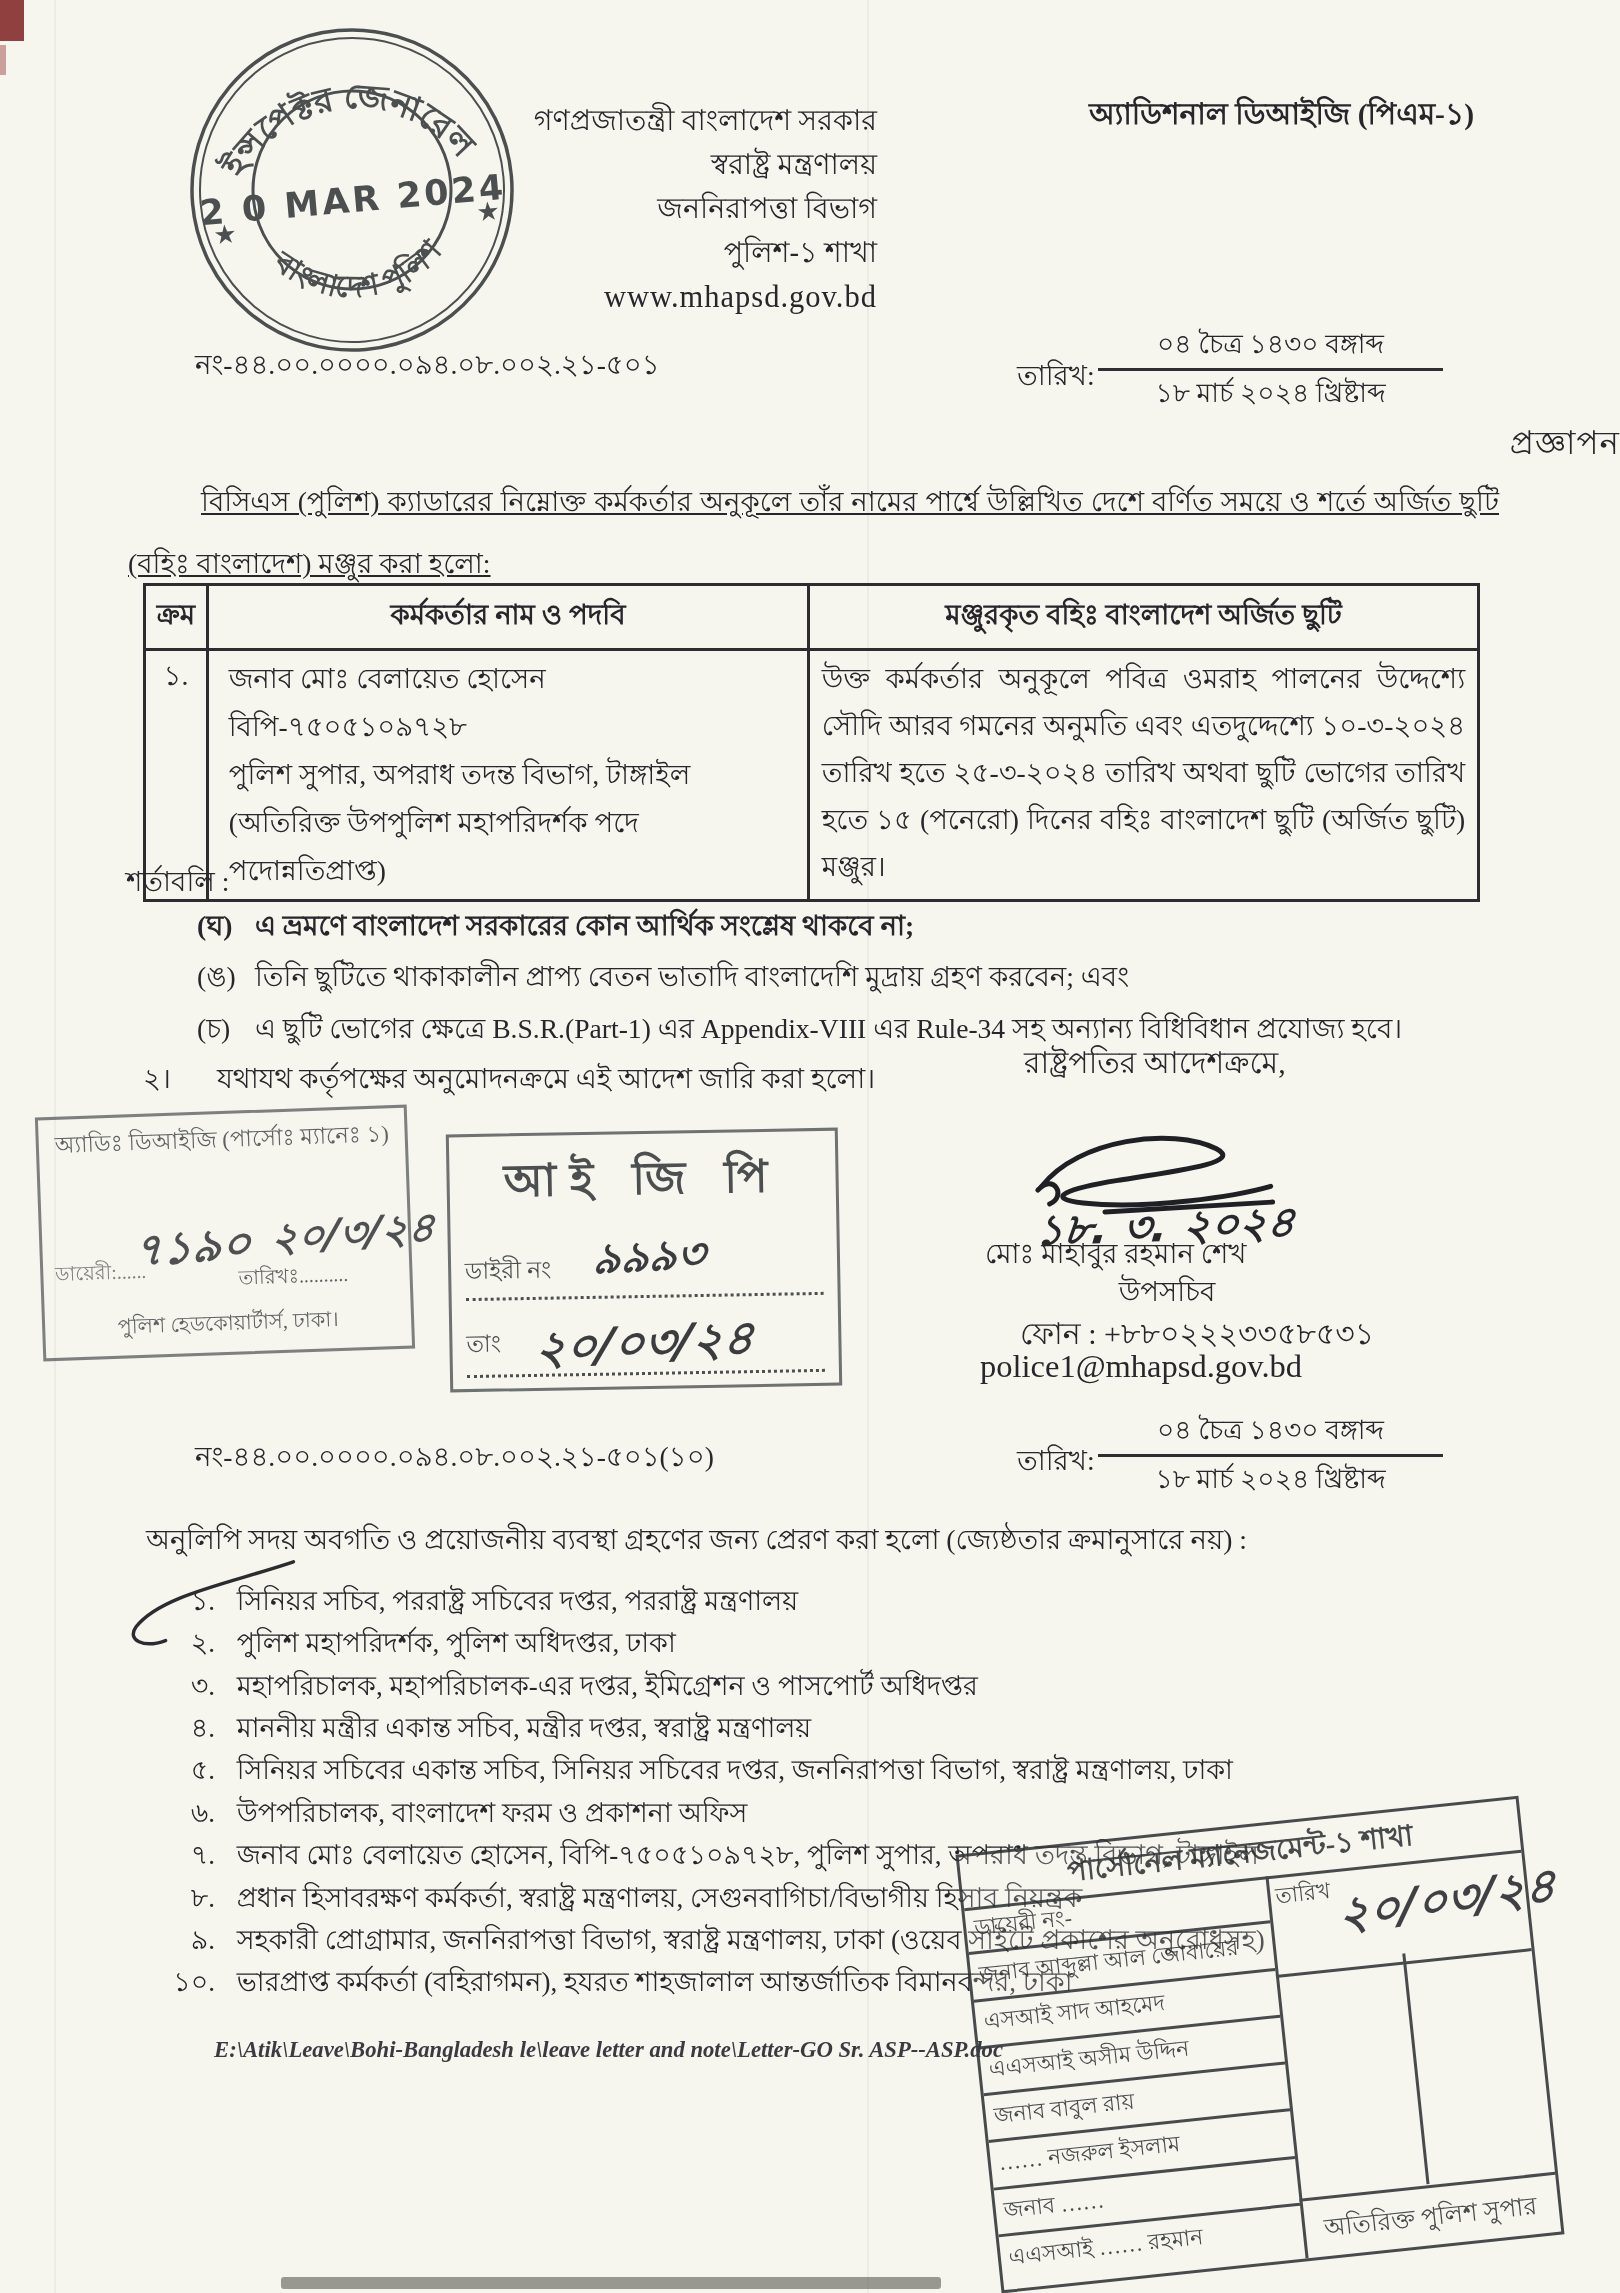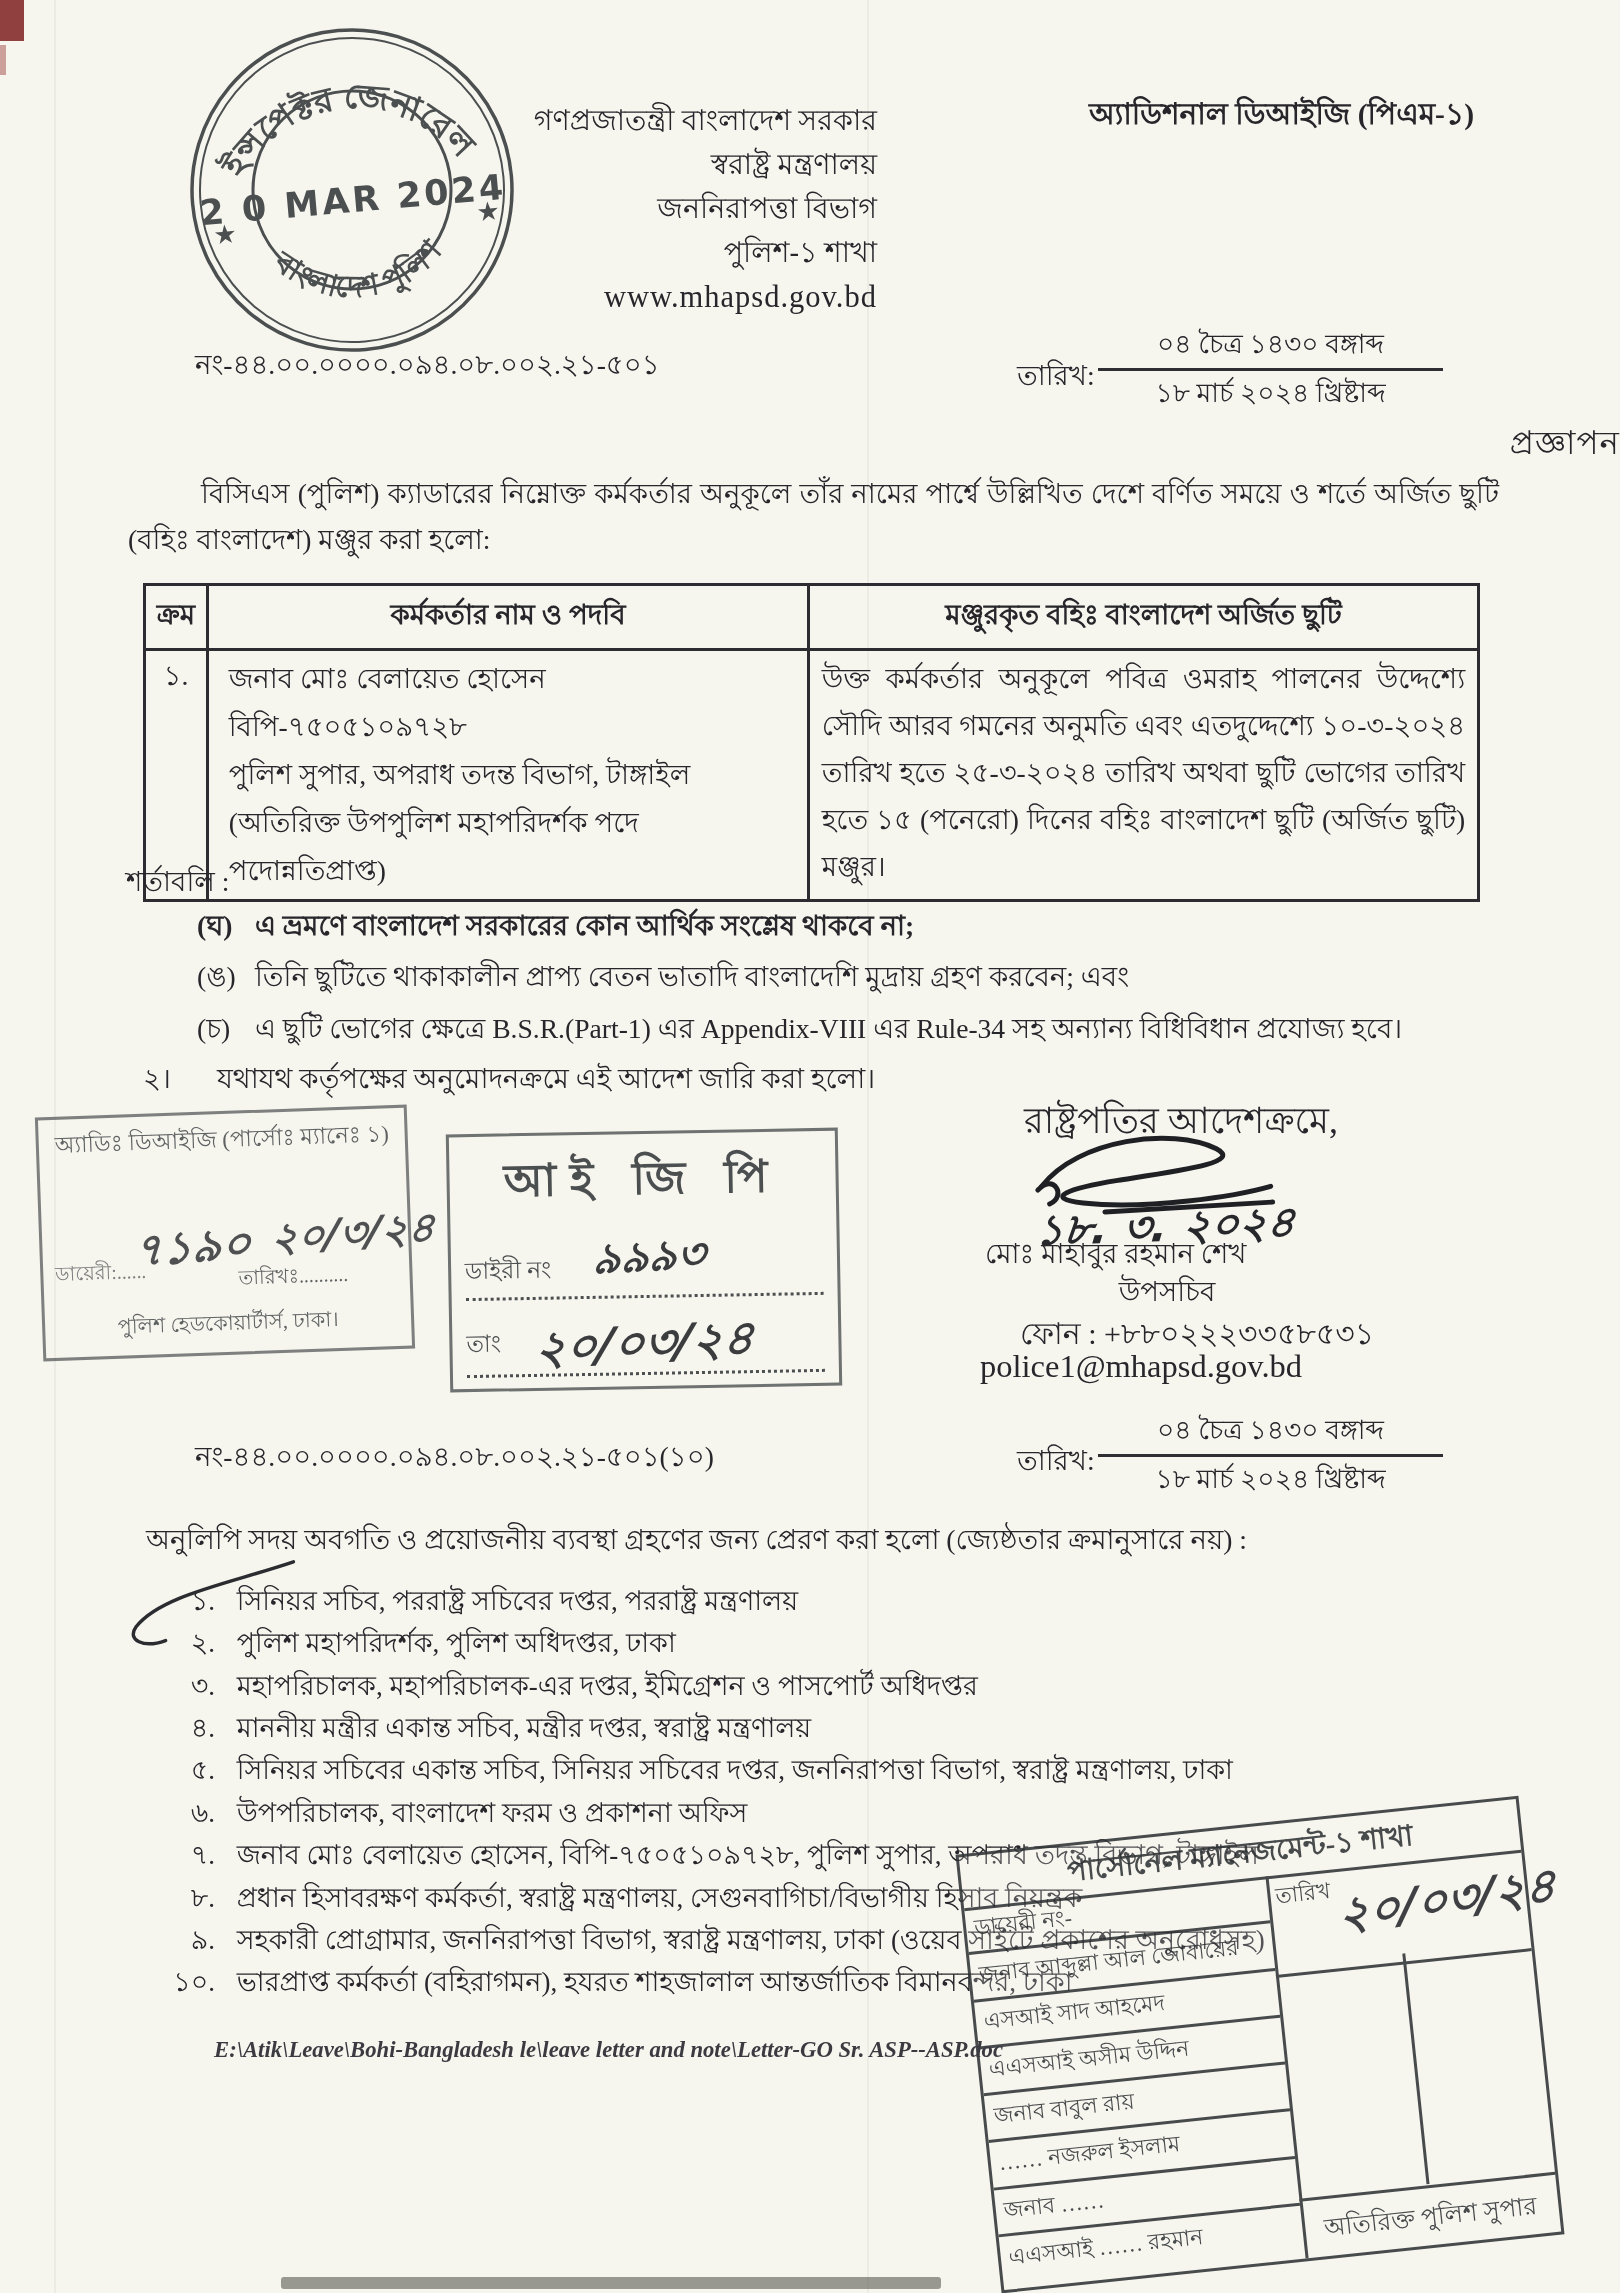--- a/index.html
+++ b/index.html
@@ -32,40 +32,40 @@
   .memo2{left:195px;top:1436px;}
   .date-label1{left:1017px;top:355px;font-size:27.6px;}
   .date-label2{left:1017px;top:1440px;font-size:27.6px;}
   .date-frac{width:345px;text-align:center;font-size:26.6px;line-height:35px;}
   .date-frac1{left:1098px;top:325px;}
   .date-frac2{left:1098px;top:1411px;}
   .date-frac .top{display:block;padding:2px 17.7px 5.9px;border-bottom:3px solid #2e2e33;}
   .date-frac .bot{display:block;padding-top:4.9px;}
 
   .doc-title{left:0;top:418px;width:1620px;text-align:right;font-size:32.5px;font-weight:normal;letter-spacing:1px;}
-  .intro{left:128px;top:471px;width:1371px;font-size:27.6px;line-height:46px;text-align:justify;text-indent:73px;}
+  .intro{left:128px;top:471px;width:1371px;font-size:27.6px;line-height:62px;text-align:justify;text-indent:73px;text-decoration:underline;}
 
   
   table.leave{position:absolute;left:143px;top:583px;width:1336px;border-collapse:collapse;table-layout:fixed;font-size:27.6px;}
   table.leave td,table.leave th{border:3px solid #2c2c31;vertical-align:top;padding:3.9px 11.8px;}
   table.leave th{font-weight:600;text-align:center;padding:7.9px 5.9px;}
   .col-sl{width:63px;}.col-name{width:601px;}.col-leave{width:670px;}
   .name-cell div{line-height:48px;padding-left:7.9px;}
   .leave-cell{line-height:47px;text-align:justify;padding:5.9px 3.9px;}
   .sl-cell{text-align:center;padding-top:7.9px;}
 
   .cond-head{left:126px;top:861px;font-size:27.6px;}
   .cond-item{left:197px;width:1320px;font-size:27.6px;line-height:35px;}
   .cond-item .lb{display:inline-block;width:51px;}
   .c1{top:908px;font-weight:bold;}.c2{top:959px;}.c3{top:1011px;}
   .clause2{left:143px;top:1058px;font-size:27.6px;}
   .clause2 .no{display:inline-block;width:67px;}
 
   
-  .by-order{left:1024px;top:1093px;font-size:36px;}
+  .by-order{left:1024px;top:1039px;font-size:30px;}
   .sig-svg{left:1024px;top:1121px;width:296px;height:99px;}
   .sig-date{left:1036px;top:1194px;font-size:43px;}
   .sig-name{left:985px;top:1233px;width:364px;text-align:left;font-size:27.6px;}
   .sig-desg{left:985px;top:1271px;width:364px;text-align:center;font-size:27.6px;}
   .sig-phone{left:1020px;top:1310px;font-size:30px;}
   .sig-email{left:980px;top:1348px;font-size:32.5px;}
 
   
   .stampbox{border:3px solid rgba(58,62,64,.8);color:#3a3e40;}
   .stamp-adig{left:39px;top:1111px;width:366px;height:238px;transform:rotate(-2deg);opacity:.8;}

